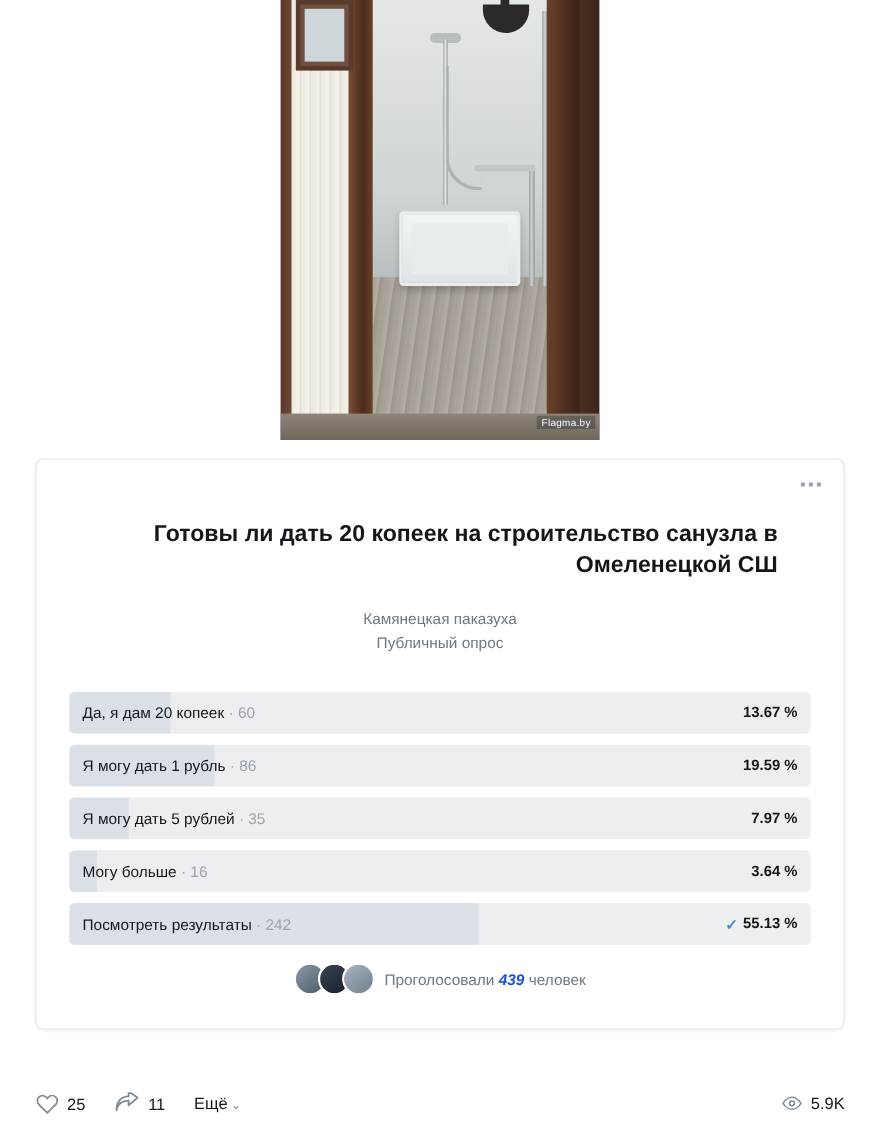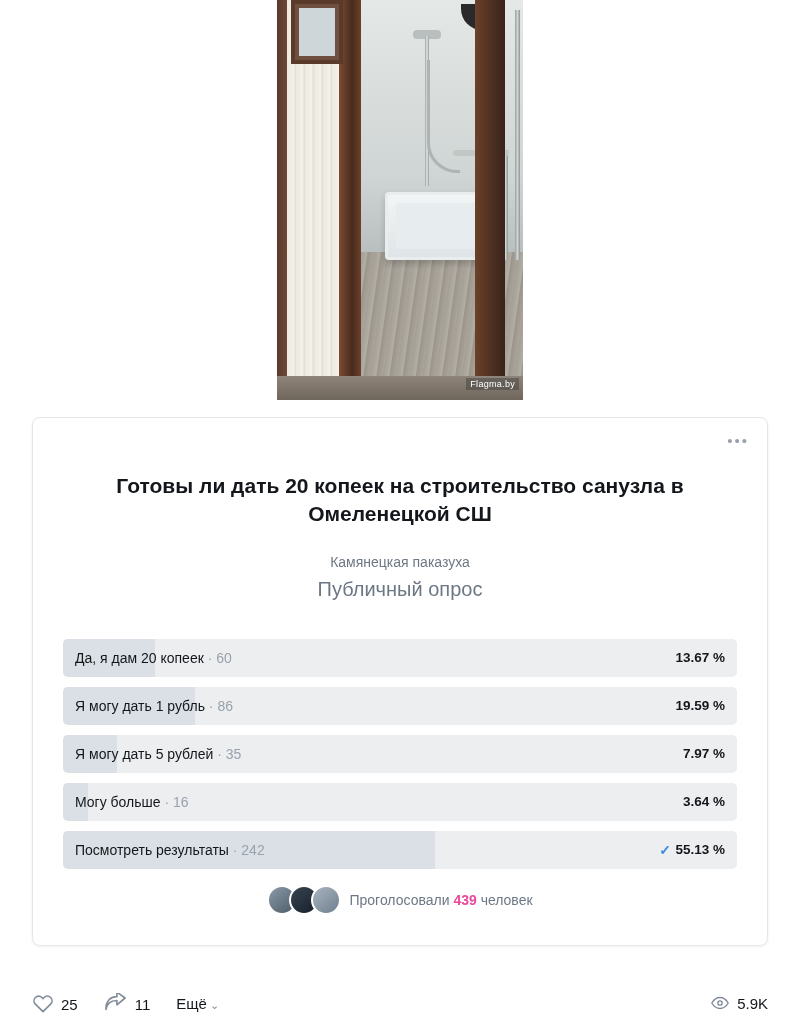--- a/index.html
+++ b/index.html
@@ -20,21 +20,21 @@
   .photo-wrap {
     width: 800px;
     height: 400px;
     background: #ffffff;
     display: flex;
     justify-content: center;
     align-items: flex-start;
     position: relative;
   }
   .photo {
-    width: 246px;
+    width: 290px;
     height: 400px;
     position: relative;
     overflow: hidden;
     background: #b9b4ac;
   }
   
   .ph-frame {
     position: absolute;
     left: 0; top: 0; right: 0; bottom: 0;
     background: linear-gradient(90deg,
@@ -157,36 +157,36 @@
     right: 18px;
     top: 18px;
     color: #9aa3ad;
     letter-spacing: 2px;
     font-size: 15px;
     line-height: 10px;
     cursor: pointer;
   }
   .poll-title {
     margin: 54px 60px 14px 60px;
-    text-align: center;
+    text-align: right;
     font-size: 21px;
     font-weight: bold;
     line-height: 1.35;
     color: #13171b;
   }
   .poll-sub {
     margin-top: 22px;
     text-align: center;
     font-size: 14px;
     color: #6d7885;
     line-height: 1.6;
   }
   .poll-type {
     text-align: center;
-    font-size: 20px;
+    font-size: 14px;
     color: #6d7885;
     line-height: 1.6;
   }
   .options {
     margin: 34px 30px 0 30px;
     text-align: center;
   }
   .option {
     position: relative;
     height: 38px;
@@ -253,21 +253,21 @@
     background-size: cover;
   }
   .avatars .av:first-child { margin-left: 0; }
   .av1 { background: linear-gradient(140deg,#8a9aa8,#4d5c68); }
   .av2 { background: linear-gradient(140deg,#3a4450,#16202b); }
   .av3 { background: linear-gradient(140deg,#a9b4c0,#6f7f8d); }
   .voters-text {
     font-size: 14px;
     color: #6d7885;
   }
-  .voters-text b { color: #ec4899; }
+  .voters-text b { color: #1d4ed8; font-style: italic; }
 
   
   .footer {
     position: absolute;
     left: 32px;
     top: 985px;
     width: 736px;
     height: 36px;
     display: flex;
     align-items: center;

